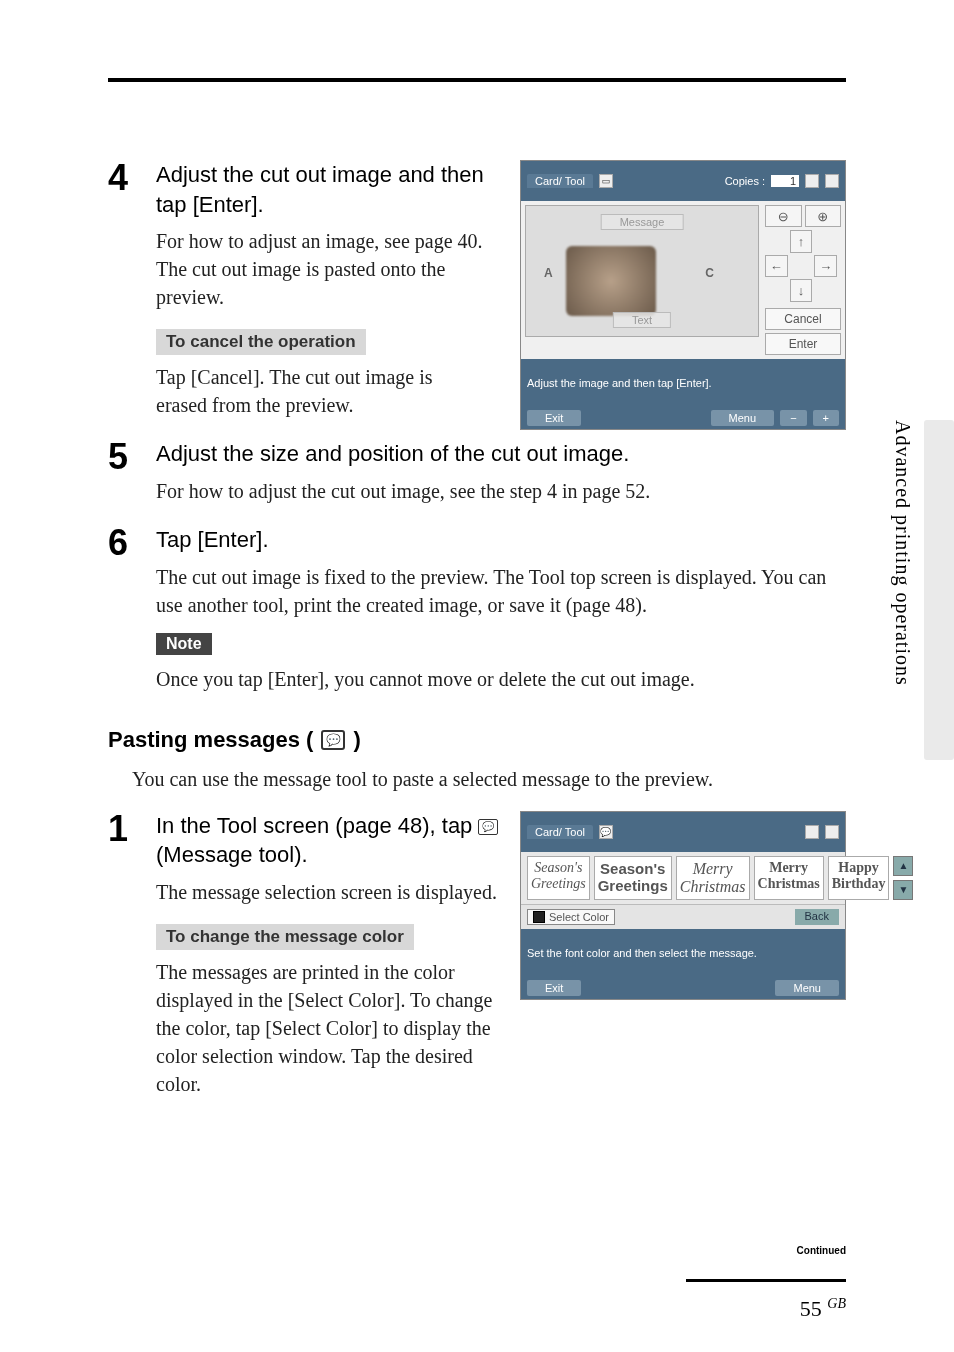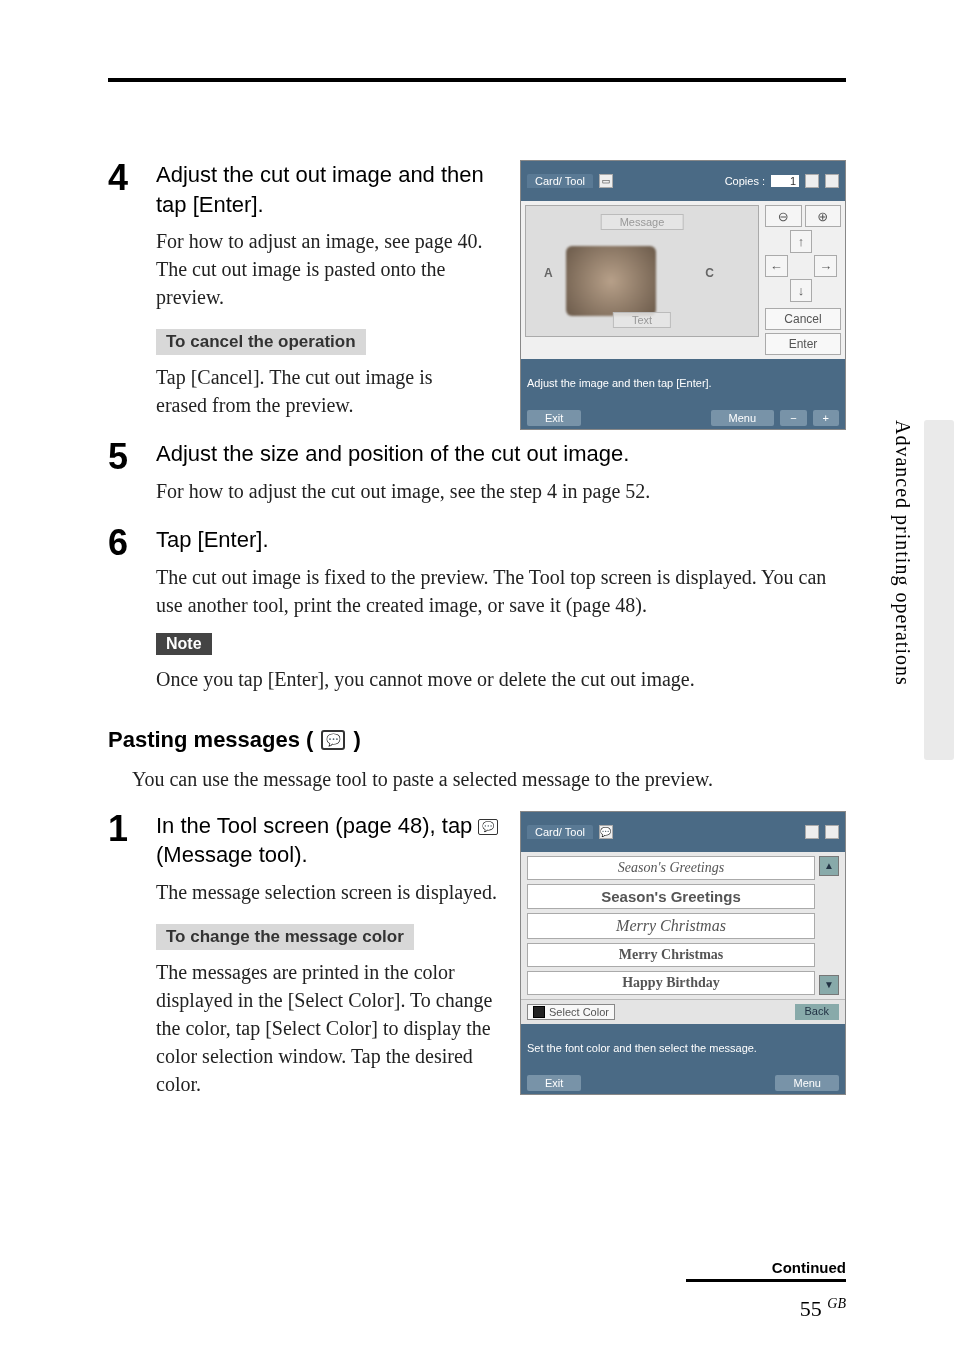--- a/index.html
+++ b/index.html
@@ -114,25 +114,25 @@
     position: absolute;
     right: 40px;
     top: 420px;
     writing-mode: vertical-rl;
     font-family: Georgia, serif;
     font-size: 20px;
     letter-spacing: 1px;
   }
   .continued {
     position: absolute;
-    bottom: 76px;
-    right: 108px;
-    font-family: Arial, Helvetica, sans-serif;
-    font-weight: bold;
-    font-size: 15px;
+    bottom: 96px;
+    right: 108px;
+    font-family: Arial, Helvetica, sans-serif;
+    font-weight: bold;
+    font-size: 10px;
   }
   .bottom-rule {
     position: absolute;
     bottom: 70px;
     right: 108px;
     width: 160px;
     height: 3px;
     background: #000;
   }
   .page-num {
@@ -207,21 +207,21 @@
   .dpad .on { background: #f5f5f5; border: 1px solid #aaa; display:flex;align-items:center;justify-content:center;font-size:13px;font-weight:bold; }
   .fig-btn { background: #f8f8f8; border: 1px solid #aaa; height: 22px; display: flex; align-items: center; justify-content: center; font-size: 12px; }
   .fig-status {
     background: #4a6a85; color: #fff; font-size: 11px; padding: 18px 6px;
   }
   .fig-bottom {
     display: flex; background: #4a6a85; padding: 3px 6px; gap: 6px; align-items: center;
   }
   .fig-bbtn { background: #7893a8; color: #fff; padding: 2px 18px; font-size: 11px; border-radius: 2px; }
   .msg-list { padding: 4px 6px; background: #e8e8e8; display:flex; gap:4px; }
-  .msg-opts { flex: 1; display: flex; flex-direction: column; gap: 4px; }
+  .msg-opts { flex: 1; display: flex; flex-direction: row; gap: 4px; }
   .msg-item { border: 1px solid #aaa; background: #fff; text-align: center; padding: 3px; font-size: 14px; }
   .scroll-btn { width: 20px; height: 20px; background: #8aa; border: 1px solid #777; display:flex;align-items:center;justify-content:center; font-size:10px; color:#234;}
   .scroll-col { display:flex; flex-direction:column; justify-content:space-between; }
   .fig-sel-row { display:flex; justify-content: space-between; padding: 4px 6px; background:#e4e4e4; border-top: 1px solid #bbb;}
   .sel-color { border: 1px solid #888; background:#f8f8f8; padding: 1px 5px; display:flex; align-items:center; gap:4px; font-size:11px;}
   .sel-swatch { width: 12px; height: 12px; background: #222; border: 1px solid #000; }
   .back-btn { background: #8aa; color: #234; padding: 1px 10px; font-size: 11px; }
 
   .two-col { display: flex; gap: 18px; }
   .two-col .left { flex: 1; }

